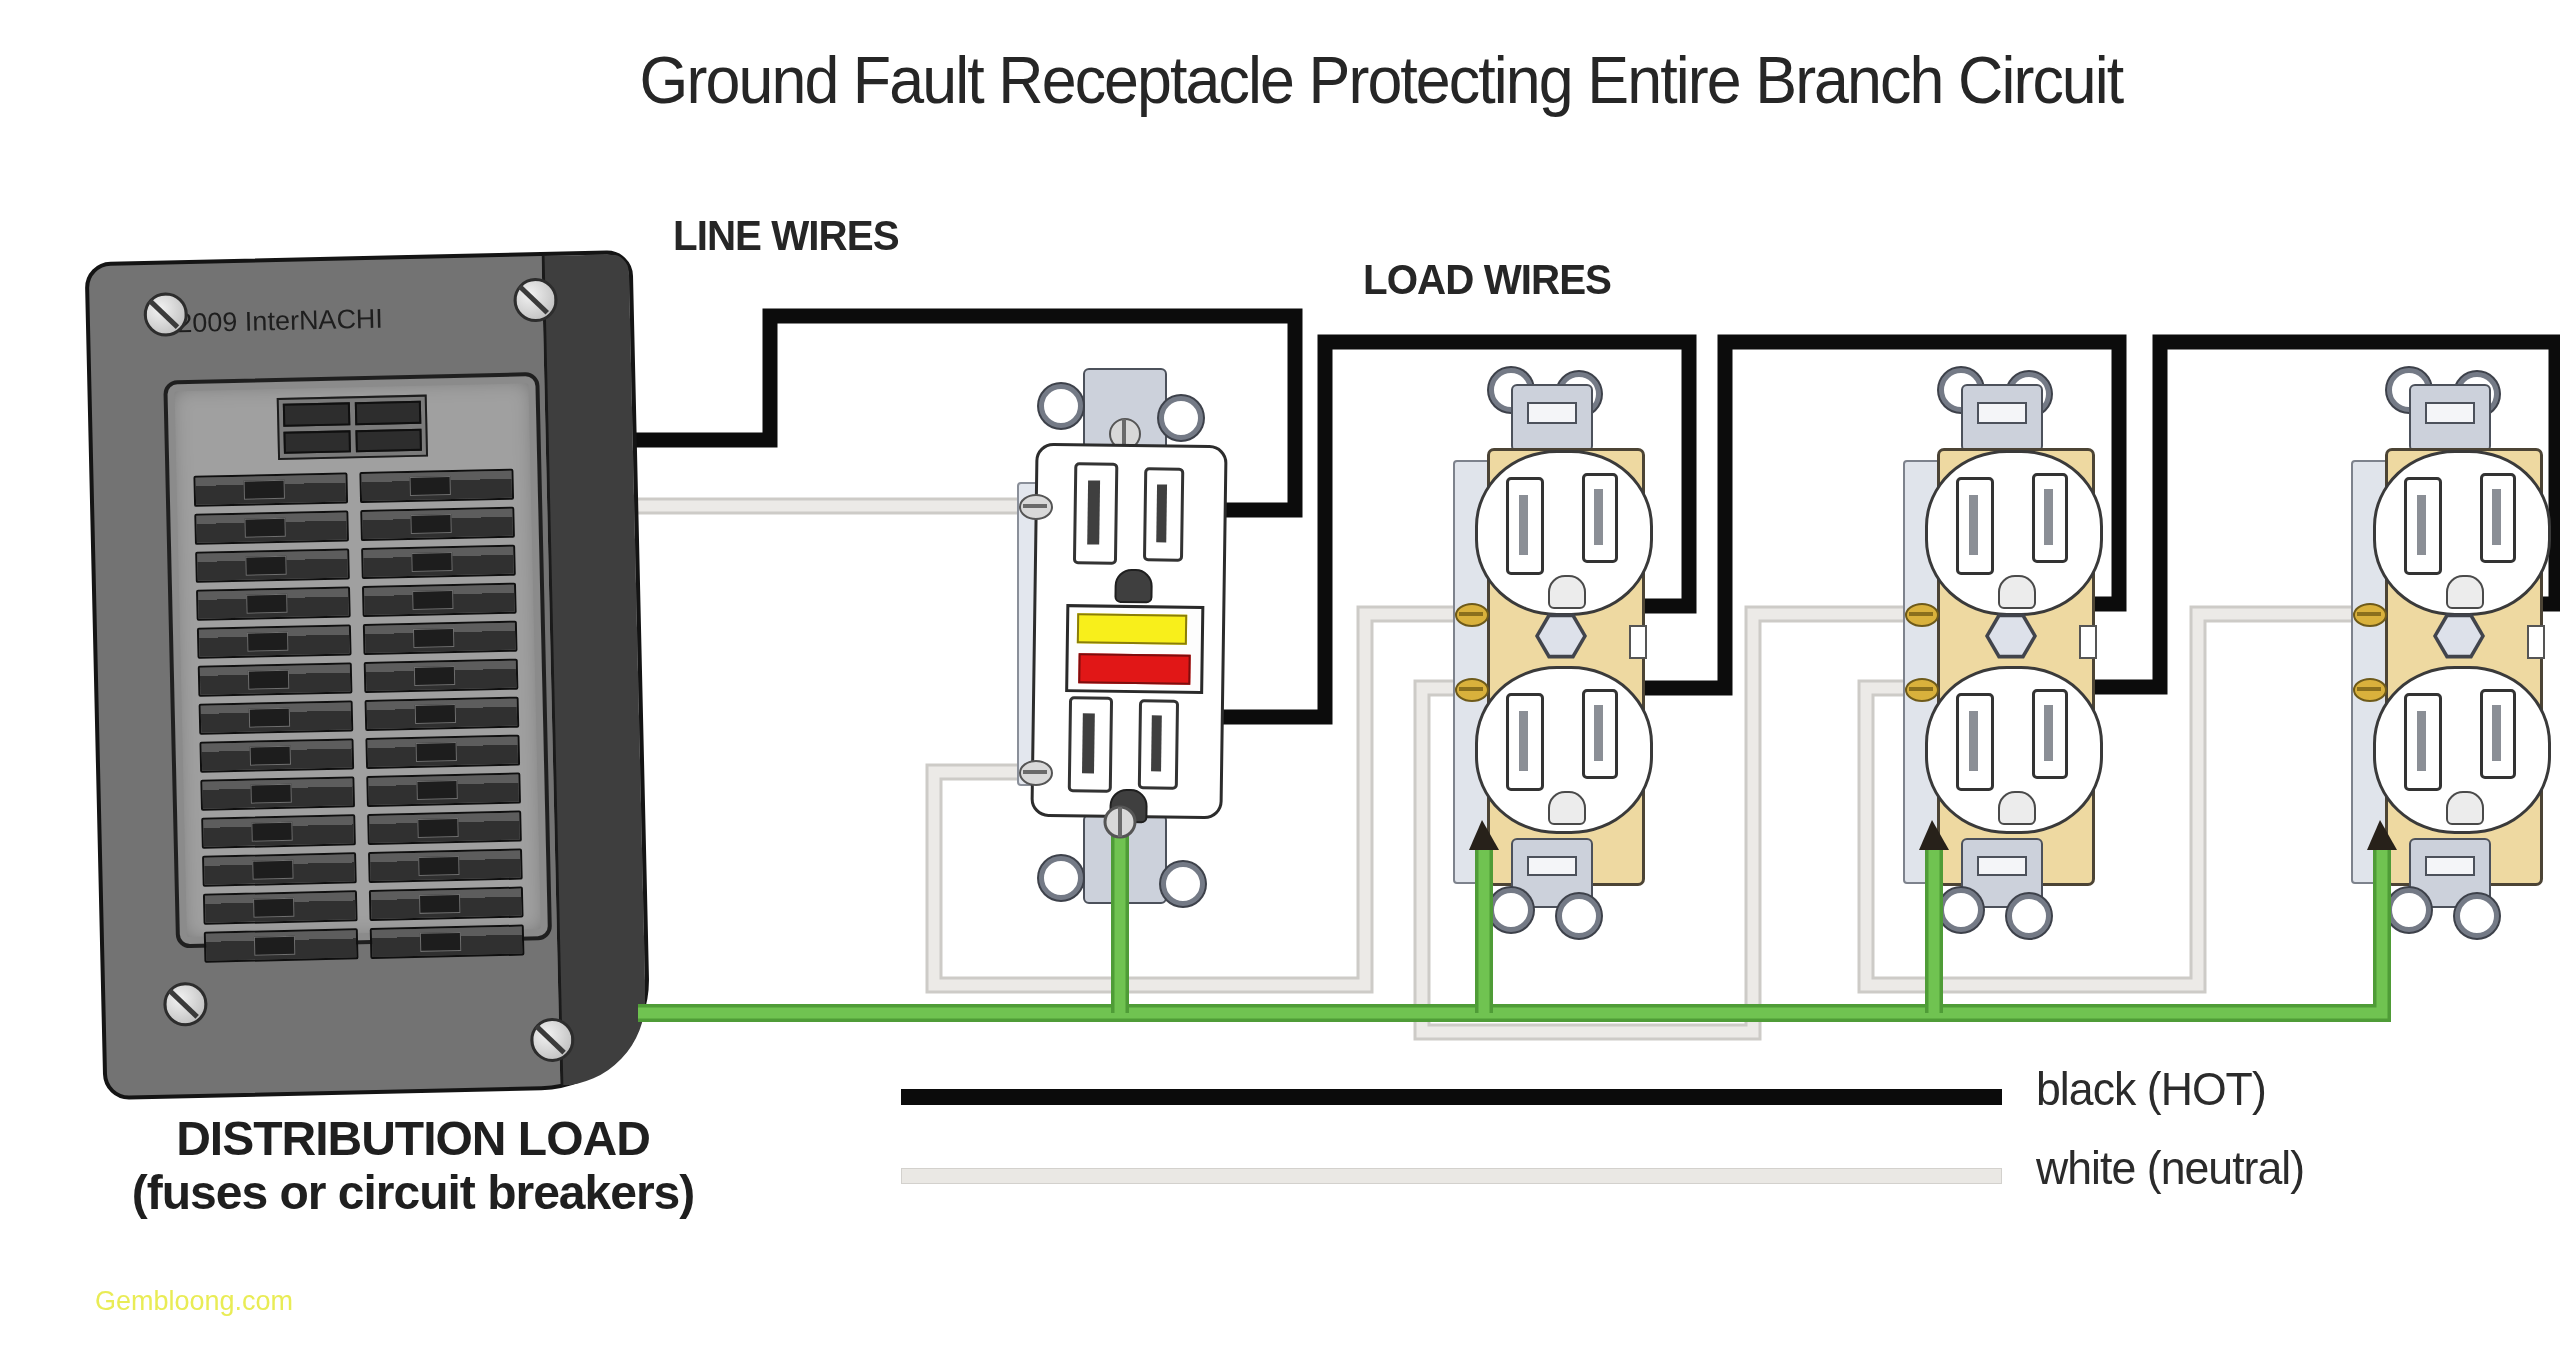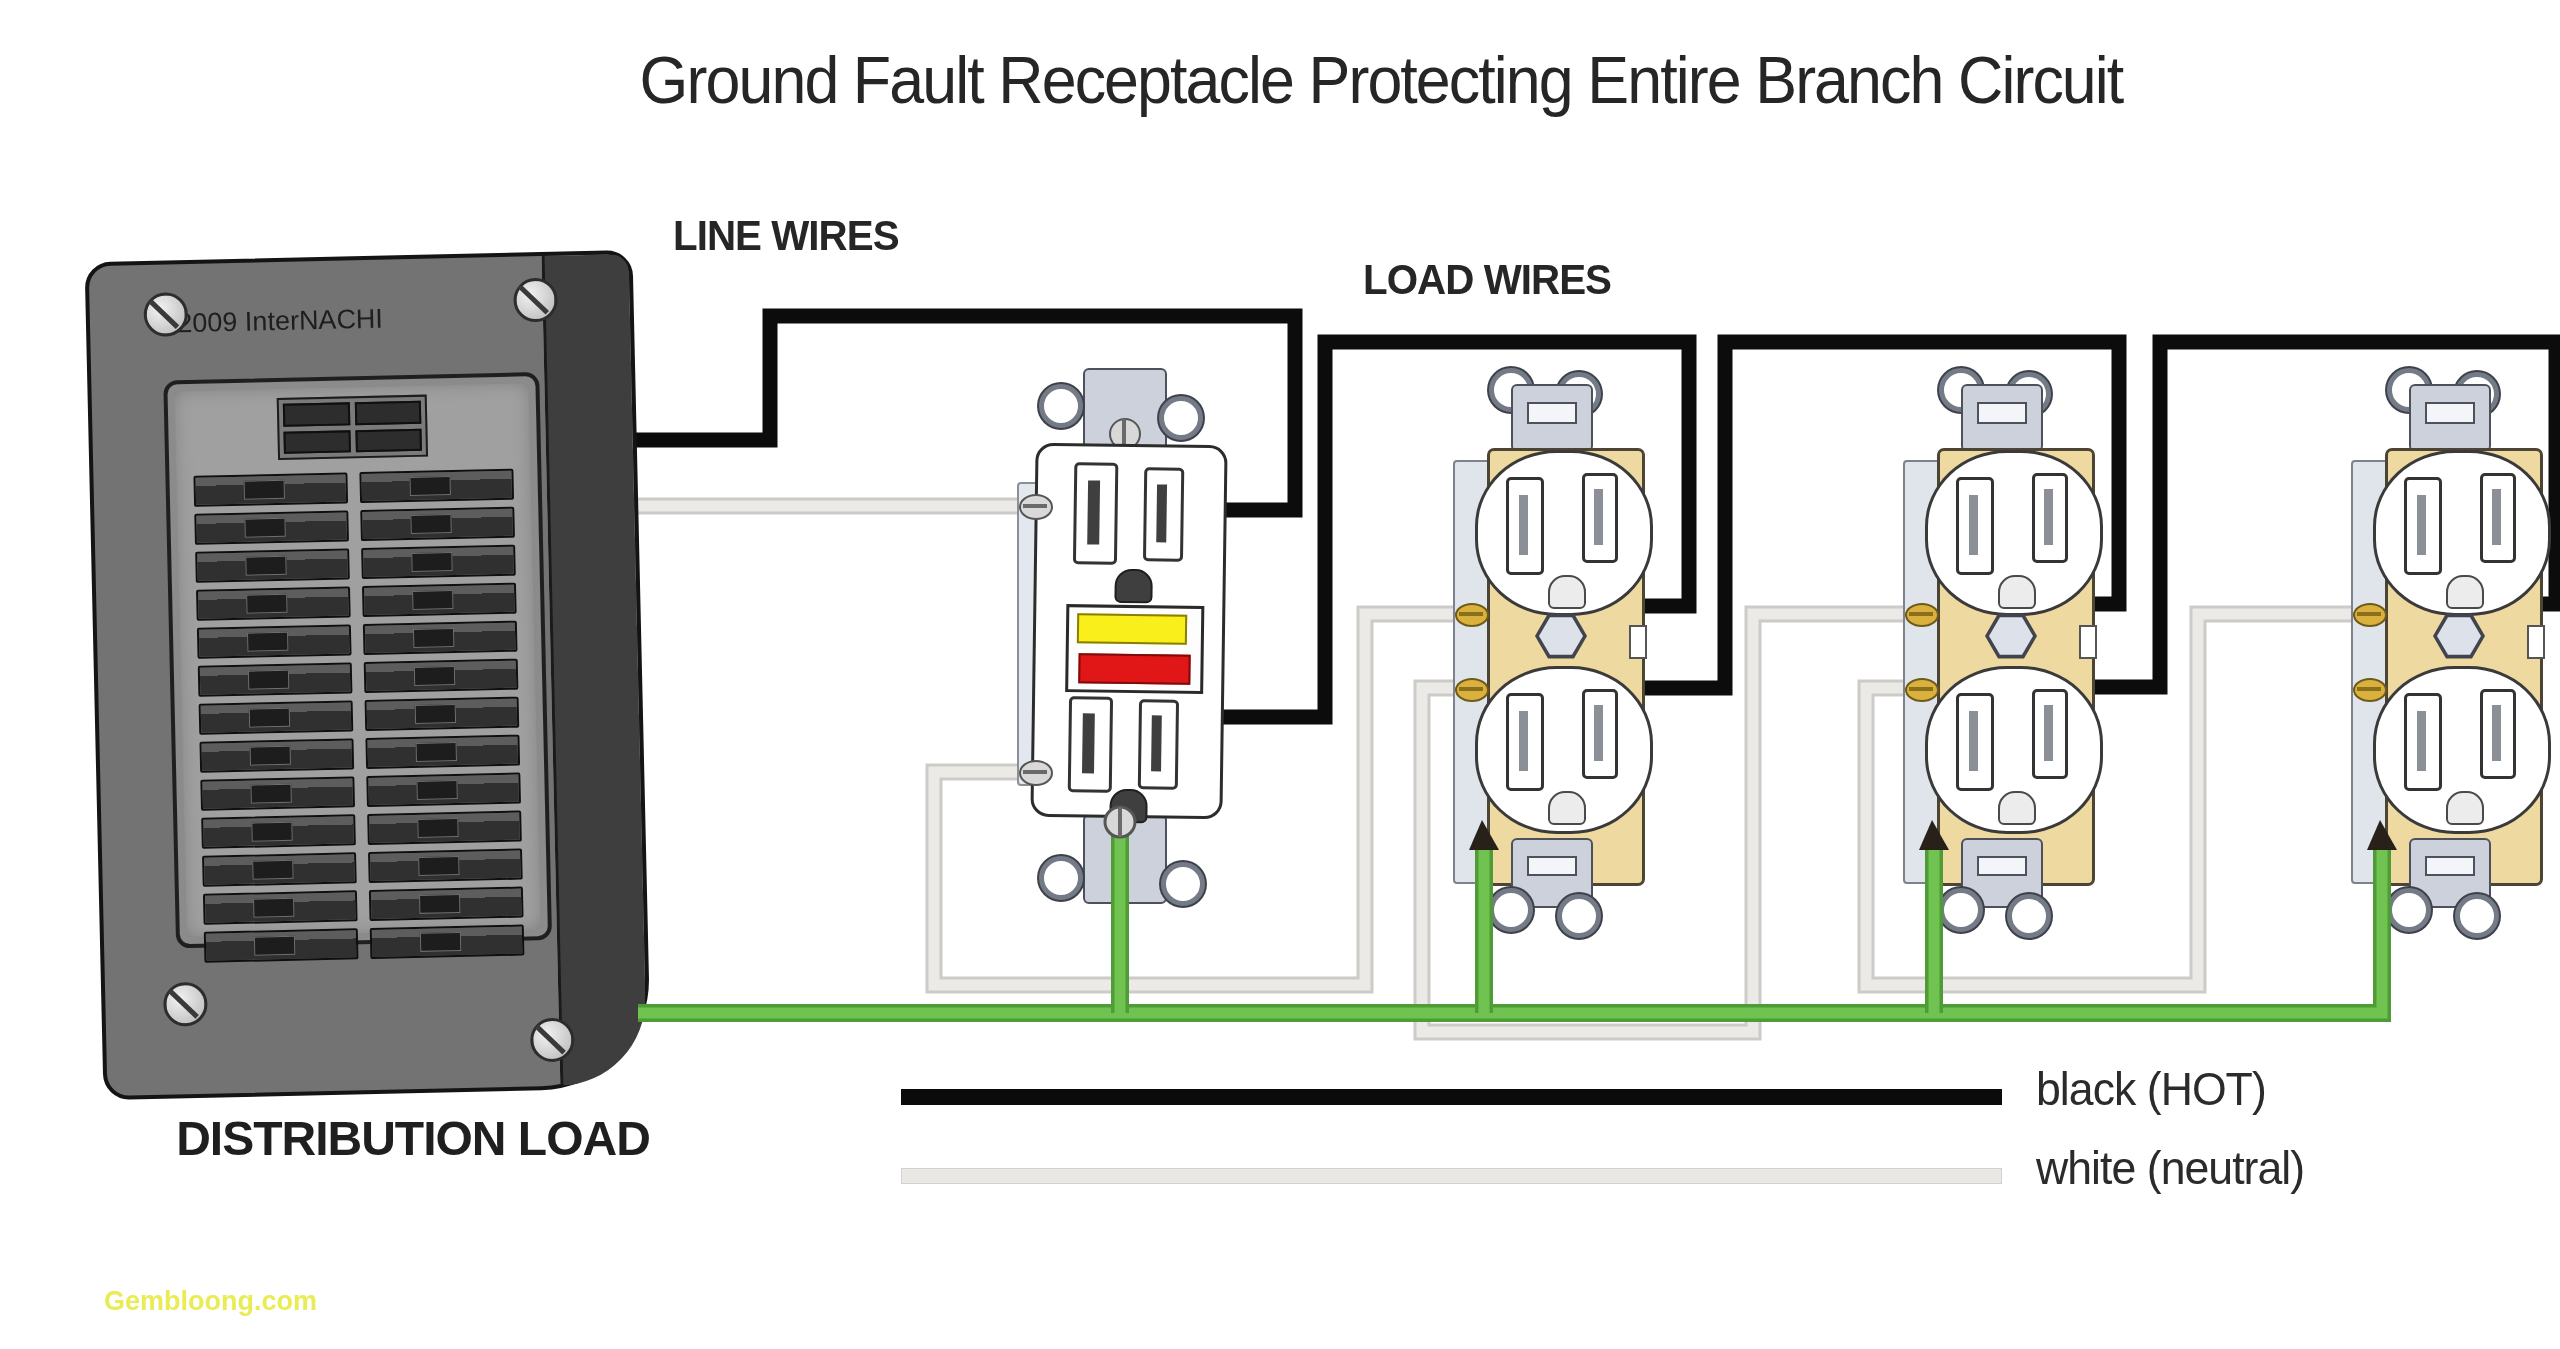--- a/index.html
+++ b/index.html
@@ -21,21 +21,21 @@
     white-space:nowrap;
   }
   .anno.line { left:625px; top:212px; }
   .anno.load { left:1315px; top:256px; }
   .dist-label {
     position:absolute; left:20px; top:1112px; width:690px;
     text-align:center; font-size:48px; font-weight:bold; color:#1f1f1f;
     letter-spacing:-1px; line-height:54px;
   }
   .watermark {
-    position:absolute; left:56px; top:1286px; font-size:27px; font-weight:bold;
+    position:absolute; left:47px; top:1286px; font-size:27px; font-weight:normal;
     color:#e9ec55; letter-spacing:0px;text-align:center;
   }
   
   svg.wires { position:absolute; left:0; top:0; width:2560px; height:1349px; }
   svg.under { z-index:1; }
   svg.over  { z-index:5; }
   
   .panel {
     position:absolute; left:46px; top:256px; width:540px; height:830px;
     background:#737373; border:4px solid #141414;
@@ -345,20 +345,21 @@
       <div class="legend-label">white (neutral)</div>
     </div>
     <div class="legend-row r0">
       <div class="legend-line" style="background: rgb(11, 11, 11); border-color: rgb(11, 11, 11);"></div>
       <div class="legend-label">black (HOT)</div>
     </div>
   </div>
 
   <div class="dist-label">
     <div>DISTRIBUTION LOAD</div>
+    <div>(fuses or circuit breakers)</div>
   </div>
 
   <div class="watermark">Gembloong.com</div>
 <div class="rec" style="left: 1405px;">
     <div class="yoke-top">
       <div class="ear" style="left:8px; top:8px;"></div>
       <div class="ear" style="left:76px; top:12px;"></div>
       <div class="yoke-tab" style="left:30px; top:24px; width:78px; height:64px;"></div>
       <div class="yoke-slot" style="left:46px; top:42px; width:46px; height:18px;"></div>
     </div>

